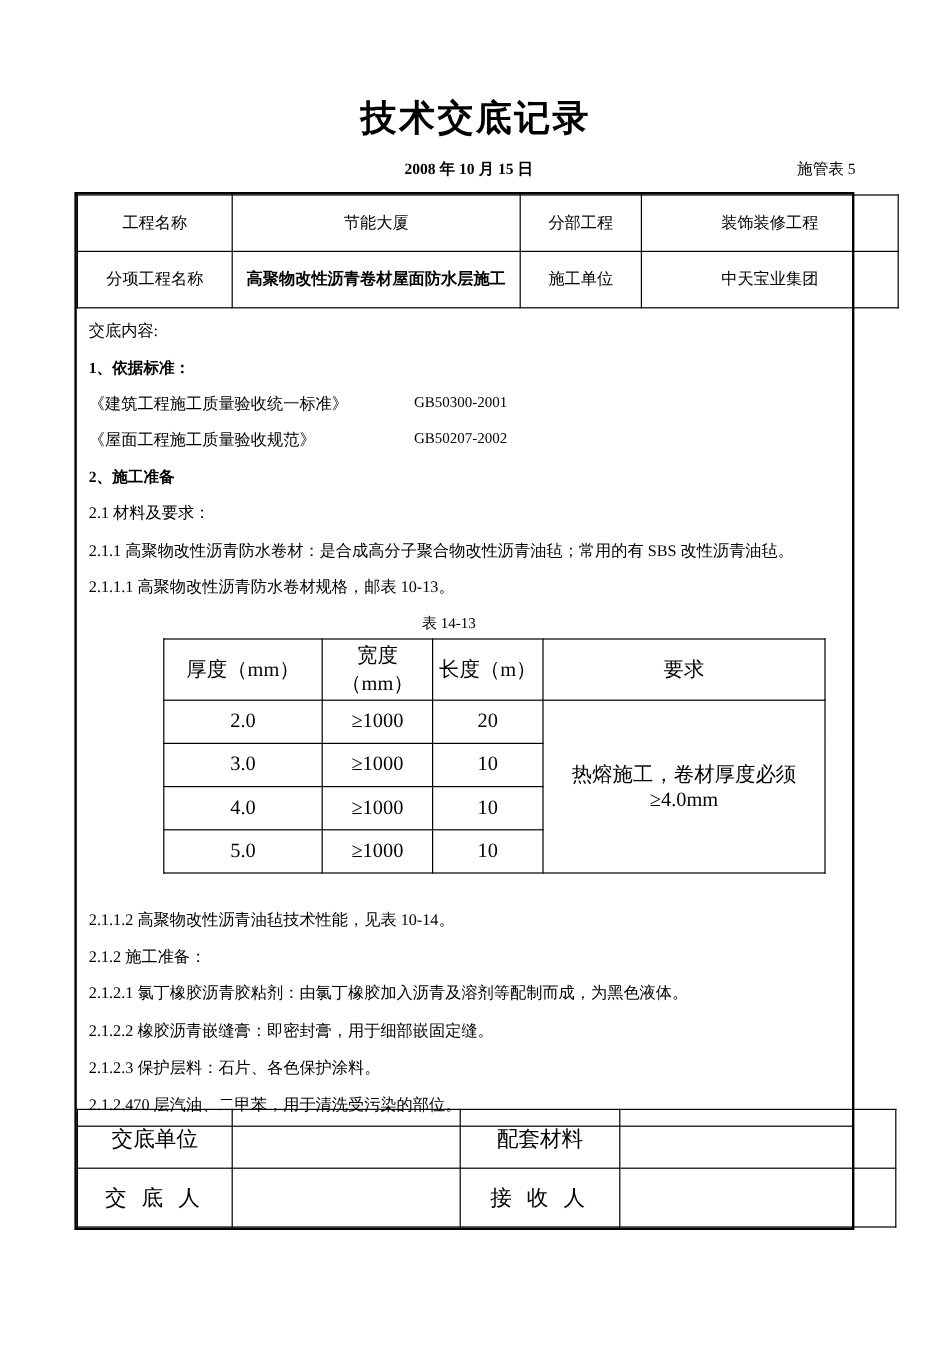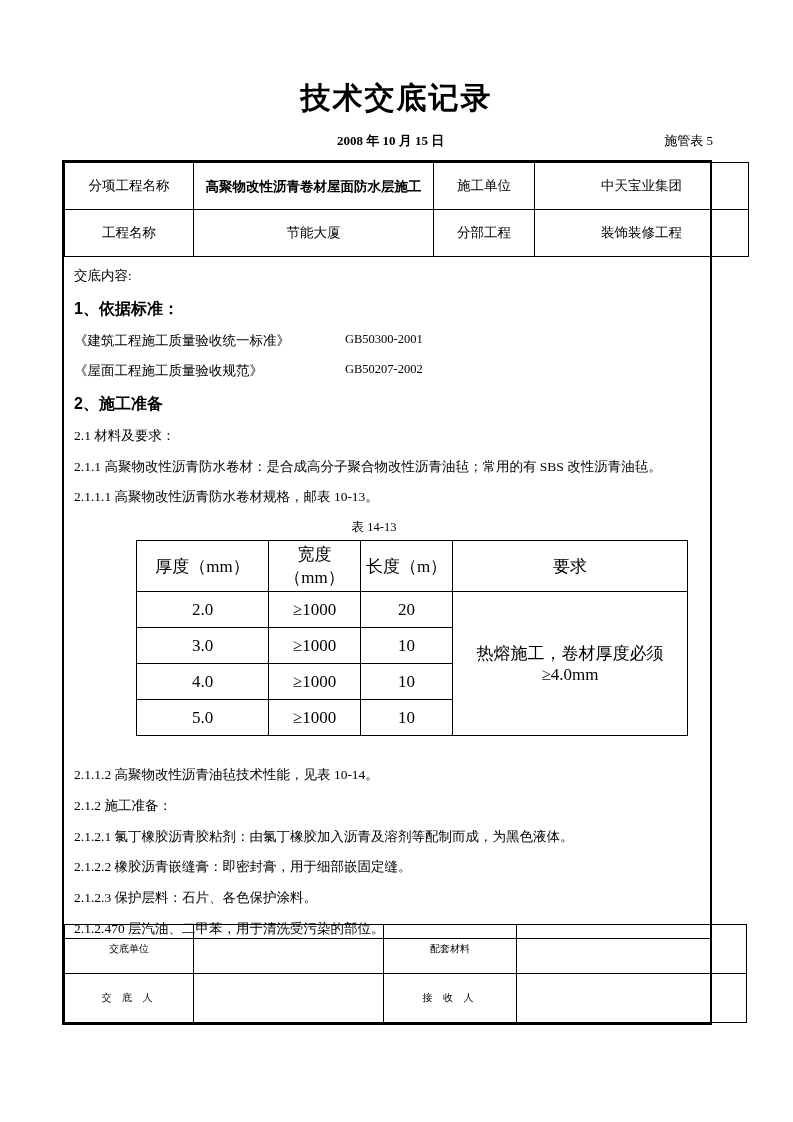--- a/index.html
+++ b/index.html
@@ -102,22 +102,22 @@
     padding: 8px 10px 0 10px;
   }
   .ln {
     font-size: 13.5px;
     line-height: 1.35;
     margin: 0 0 12.5px 0;
     white-space: nowrap;
   }
   .ln.b {
     font-weight: bold;
-    font-family: Liberation Sans, sans-serif;
-    font-size: 16px;
+    font-family: Liberation Serif, serif;
+    font-size: 13px;
   }
   .std-row {
     display: flex;
     font-size: 13.5px;
     margin: 0 0 12.5px 0;
     gap: 36px;
   }
   .std-row .nm { width: 235px; }
   .std-row .code { font-size: 12.5px; }
 
@@ -158,21 +158,21 @@
   }
   table.ftr {
     border-collapse: collapse;
     width: 100%;
     table-layout: fixed;
   }
   table.ftr td {
     border: 1px solid #000;
     text-align: center;
     vertical-align: middle;
-    font-size: 10px;
+    font-size: 18px;
     height: 40px;
     padding: 4px;
   }
   table.ftr td.f1 { width: 120px; }
   table.ftr td.f2 { width: 181px; }
   table.ftr td.f3 { width: 124px; }
   table.ftr td.f4 { width: 221px; }
   .sp { letter-spacing: 4px; }
 </style>
 </head>
@@ -185,30 +185,30 @@
   <div class="title-meta">
     <span class="date">2008 年 10 月 15 日</span>
     <span class="formno">施管表 5</span>
   </div>
 
   <div class="frame">
 
     <table class="hdr">
       <tbody>
           <tr>
+        <td class="lbl">工程名称</td>
+        <td class="val1">节能大厦</td>
+        <td class="lbl2">分部工程</td>
+        <td class="val2">装饰装修工程</td>
+      </tr>
+      <tr>
         <td class="lbl">分项工程名称</td>
         <td class="val1 subproj">高聚物改性沥青卷材屋面防水层施工</td>
         <td class="lbl2">施工单位</td>
         <td class="val2">中天宝业集团</td>
-      </tr>
-      <tr>
-        <td class="lbl">工程名称</td>
-        <td class="val1">节能大厦</td>
-        <td class="lbl2">分部工程</td>
-        <td class="val2">装饰装修工程</td>
       </tr>
     </tbody>
       </table>
 
     <div class="body">
       <div class="body-inner">
 
         <p class="ln">交底内容:</p>
         <p class="ln b">1、依据标准：</p>
 

